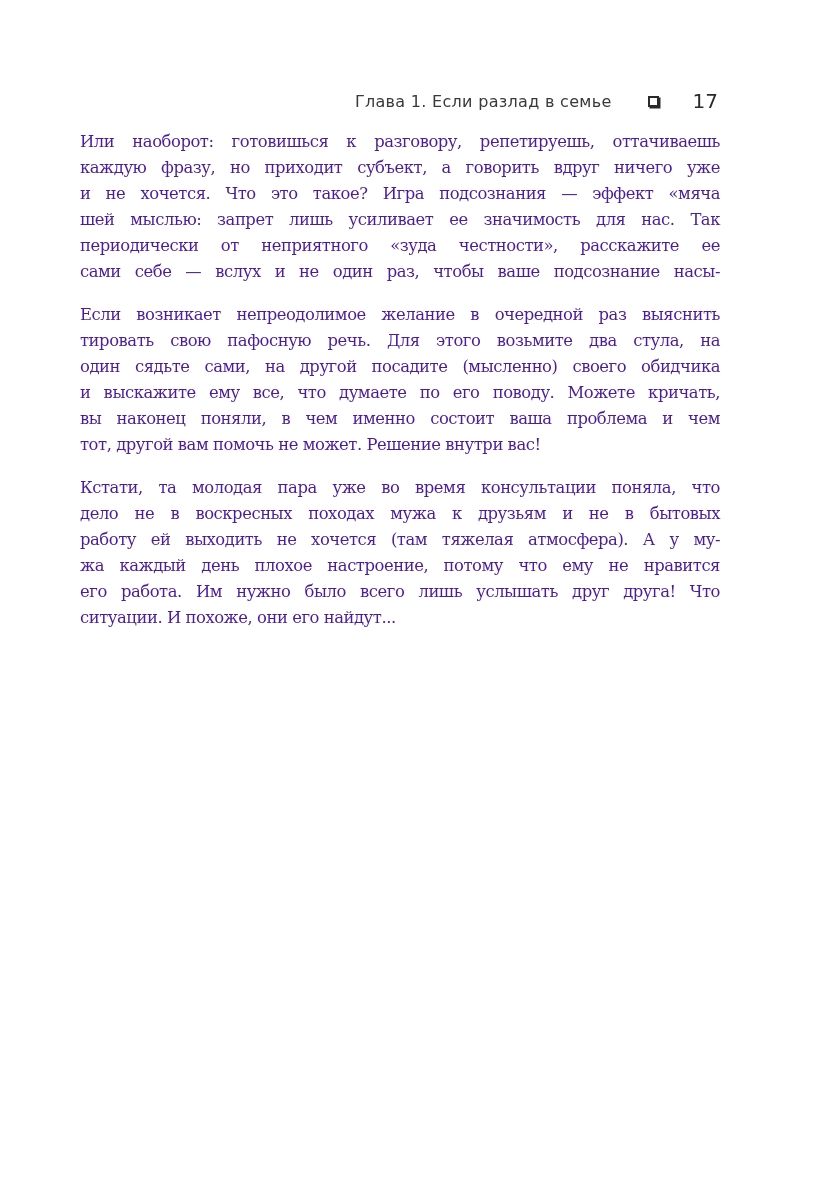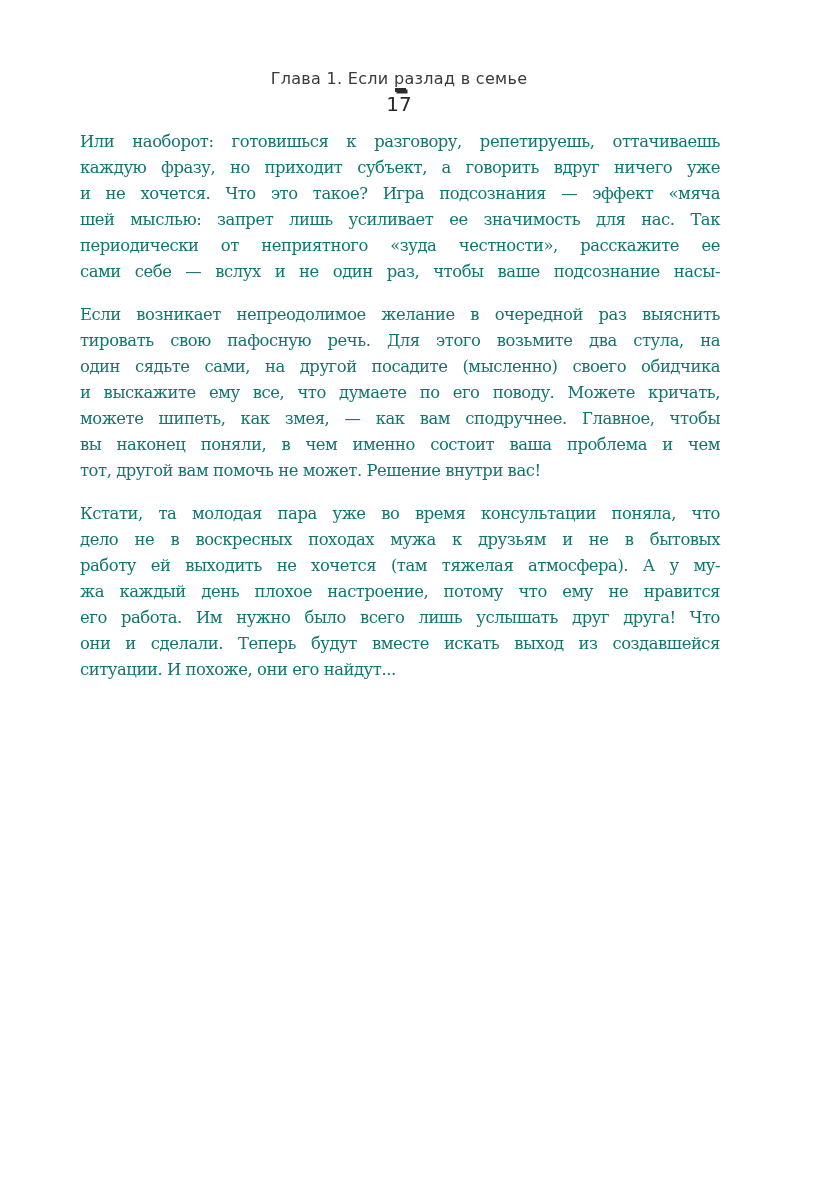--- a/index.html
+++ b/index.html
@@ -1,31 +1,31 @@
 <!DOCTYPE html>
 <html><head>
 <meta charset="utf-8">
 <style>
   html, body { margin: 0; padding: 0; background: #ffffff; }
   body { width: 817px; height: 1200px; position: relative; overflow: hidden; }
   .header {
     position: absolute; top: 86px; left: 80px; width: 638px; height: 30px;
     display: flex; justify-content: flex-end; align-items: center;
-    font-family: "DejaVu Sans", sans-serif; color: #3a3a3a; flex-direction: column;
+    font-family: "DejaVu Sans", sans-serif; color: #3a3a3a;
   }
   .chapter { font-size: 16px; letter-spacing: 0.3px; }
   .box-icon {
     display: inline-block; width: 11px; height: 11px; margin-left: 36px; margin-right: 34px;
     border: 2px solid #2a2a2a; box-shadow: 1.5px 1.5px 0 #2a2a2a; box-sizing: border-box;
   }
   .pagenum { font-size: 20px; font-weight: normal; color: #2a2a2a; }
   .body-text {
     position: absolute; top: 129px; left: 80px; width: 640px;
     font-family: "DejaVu Serif", serif; font-size: 16.4px; line-height: 26px;
-    color: #0f766e; letter-spacing: -0.45px;
+    color: #4c1d95; letter-spacing: -0.45px;
   }
   .line { white-space: nowrap; text-align: justify; text-align-last: justify; display: block; }
   .line.last { text-align-last: left; }
   .para { margin-bottom: 17px; }
 </style>
 </head>
 <body>
 
 <div class="header">
   <span class="chapter">Глава 1. Если разлад в семье</span>
@@ -40,26 +40,24 @@
     <span class="line" style="">и не хочется. Что это такое? Игра подсознания — эффект «мяча</span>
     <span class="line" style="">шей мыслью: запрет лишь усиливает ее значимость для нас. Так</span>
     <span class="line" style="">периодически от неприятного «зуда честности», расскажите ее</span>
     <span class="line" style="">сами себе — вслух и не один раз, чтобы ваше подсознание насы-</span>
   </div>
   <div class="para">
     <span class="line" style="">Если возникает непреодолимое желание в очередной раз выяснить</span>
     <span class="line" style="">тировать свою пафосную речь. Для этого возьмите два стула, на</span>
     <span class="line" style="">один сядьте сами, на другой посадите (мысленно) своего обидчика</span>
     <span class="line" style="">и выскажите ему все, что думаете по его поводу. Можете кричать,</span>
-    <span class="line" style="">можете шипеть, как змея, — как вам сподручнее. Главное, чтобы</span>
     <span class="line" style="">вы наконец поняли, в чем именно состоит ваша проблема и чем</span>
     <span class="line last" style="">тот, другой вам помочь не может. Решение внутри вас!</span>
   </div>
   <div class="para">
     <span class="line" style="">Кстати, та молодая пара уже во время консультации поняла, что</span>
     <span class="line" style="">дело не в воскресных походах мужа к друзьям и не в бытовых</span>
     <span class="line" style="">работу ей выходить не хочется (там тяжелая атмосфера). А у му-</span>
     <span class="line" style="">жа каждый день плохое настроение, потому что ему не нравится</span>
     <span class="line" style="">его работа. Им нужно было всего лишь услышать друг друга! Что</span>
-    <span class="line" style="">они и сделали. Теперь будут вместе искать выход из создавшейся</span>
     <span class="line last" style="">ситуации. И похоже, они его найдут...</span>
   </div>
 </div>
 
 </body></html>

